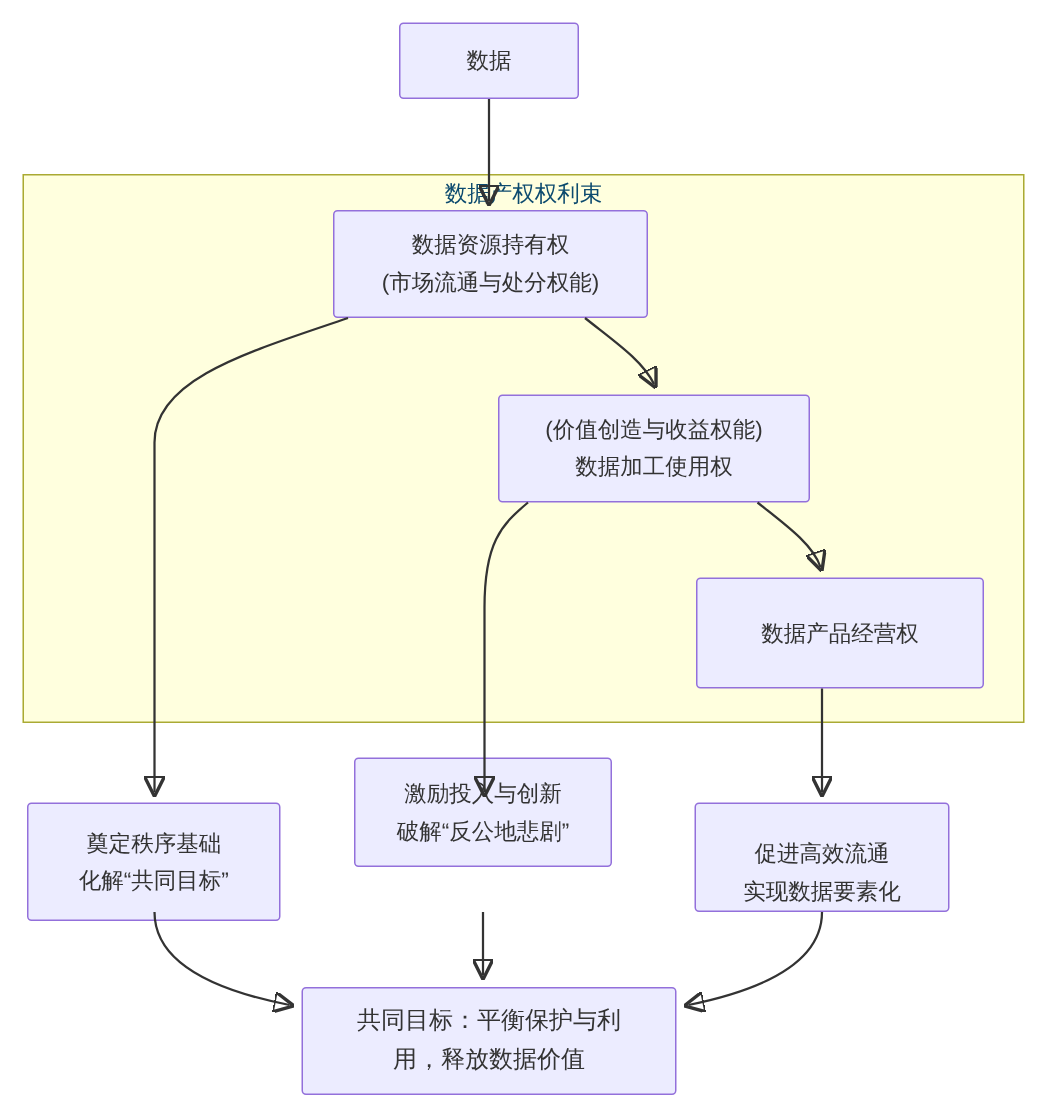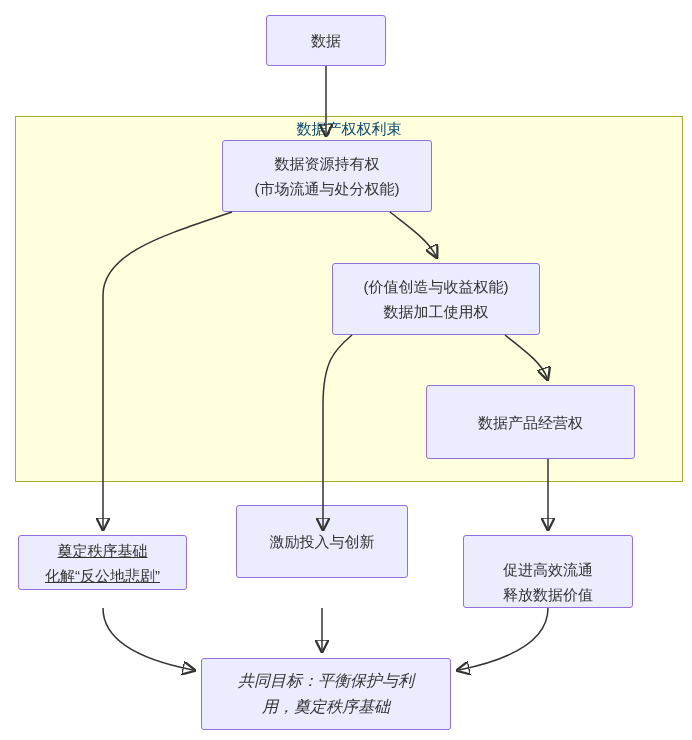--- a/index.html
+++ b/index.html
@@ -36,25 +36,25 @@
     align-items:center;
     justify-content:center;
     text-align:center;
     font-size:15px;
     line-height:25px;
     color:#333333;
   }
   #node-data{left:266px;top:15px;width:120px;height:51px;}
   #node-holding{left:222px;top:140px;width:210px;height:72px;}
   #node-processing{left:332px;top:263px;width:208px;height:72px;}
-  #node-operation{left:426px;top:385px;width:209px;height:74px;text-align:center;}
-  #node-order{left:18px;top:535px;width:169px;height:55px;text-decoration:underline;}
+  #node-operation{left:464px;top:385px;width:192px;height:74px;text-align:center;}
+  #node-order{left:18px;top:535px;width:169px;height:79px;}
   #node-incentive{left:236px;top:505px;width:172px;height:73px;}
   #node-circulation{left:463px;top:535px;width:170px;height:73px;justify-content:flex-end;}
-  #node-goal{left:201px;top:658px;width:250px;height:72px;font-size:16px;line-height:26px;font-style:italic;}
+  #node-goal{left:201px;top:658px;width:250px;height:72px;font-size:16px;line-height:26px;}
   .edges{
     position:absolute;
     left:0;top:0;width:692px;height:740px;
     pointer-events:none;
   }
   .edges path{
     stroke:#333333;
     stroke-width:1.5;
     fill:none;
   }
@@ -81,35 +81,36 @@
     <span>(价值创造与收益权能)</span>
     <span>数据加工使用权</span>
   </div>
 
   <div class="node" id="node-operation">
     <span>数据产品经营权</span>
   </div>
 
   <div class="node" id="node-order">
     <span>奠定秩序基础</span>
-    <span>化解“反公地悲剧”</span>
+    <span>化解“共同目标”</span>
   </div>
 
   <div class="node" id="node-incentive">
     <span>激励投入与创新</span>
+    <span>破解“反公地悲剧”</span>
   </div>
 
   <div class="node" id="node-circulation">
     <span>促进高效流通</span>
-    <span>释放数据价值</span>
+    <span>实现数据要素化</span>
   </div>
 
   <div class="node" id="node-goal">
     <span>共同目标：平衡保护与利</span>
-    <span>用，奠定秩序基础</span>
+    <span>用，释放数据价值</span>
   </div>
 
   <svg class="edges" viewBox="0 0 692 740" xmlns="http://www.w3.org/2000/svg">
     <defs>
       <marker id="arrowhead" markerWidth="9" markerHeight="9" refX="7" refY="4.5" orient="auto">
         <path d="M0,0 L9,4.5 L0,9 Z" fill="#333333" stroke="none"></path>
       </marker>
     </defs>
     <path d="M326,66 L326,134" marker-end="url(#arrowhead)"></path>
     <path d="M232,212 C168,234 103,252 103,295 L103,528" marker-end="url(#arrowhead)"></path>

